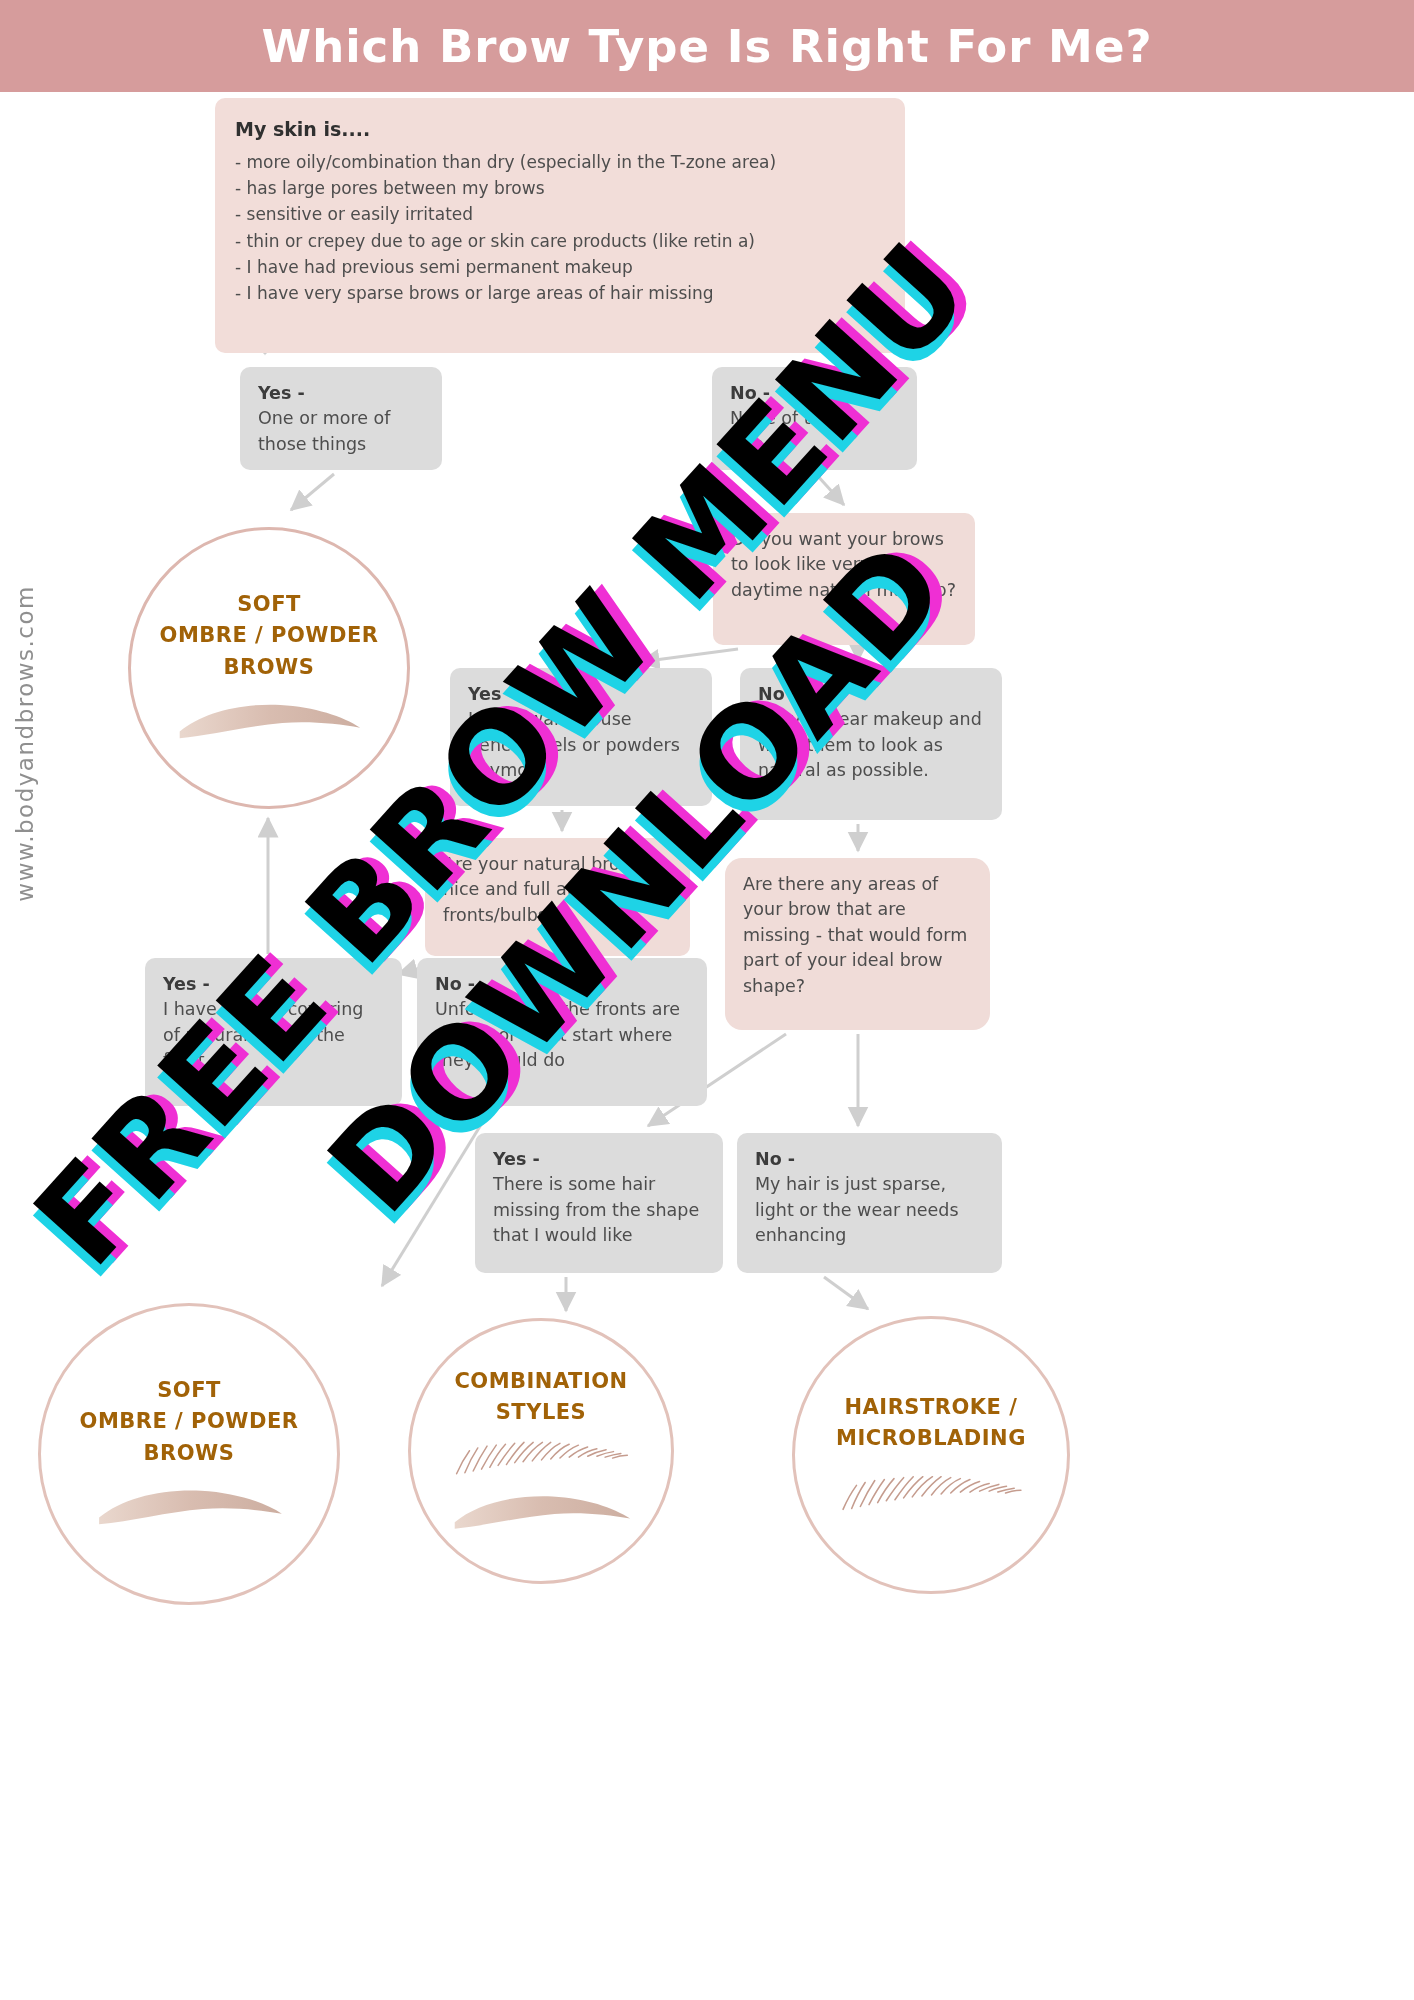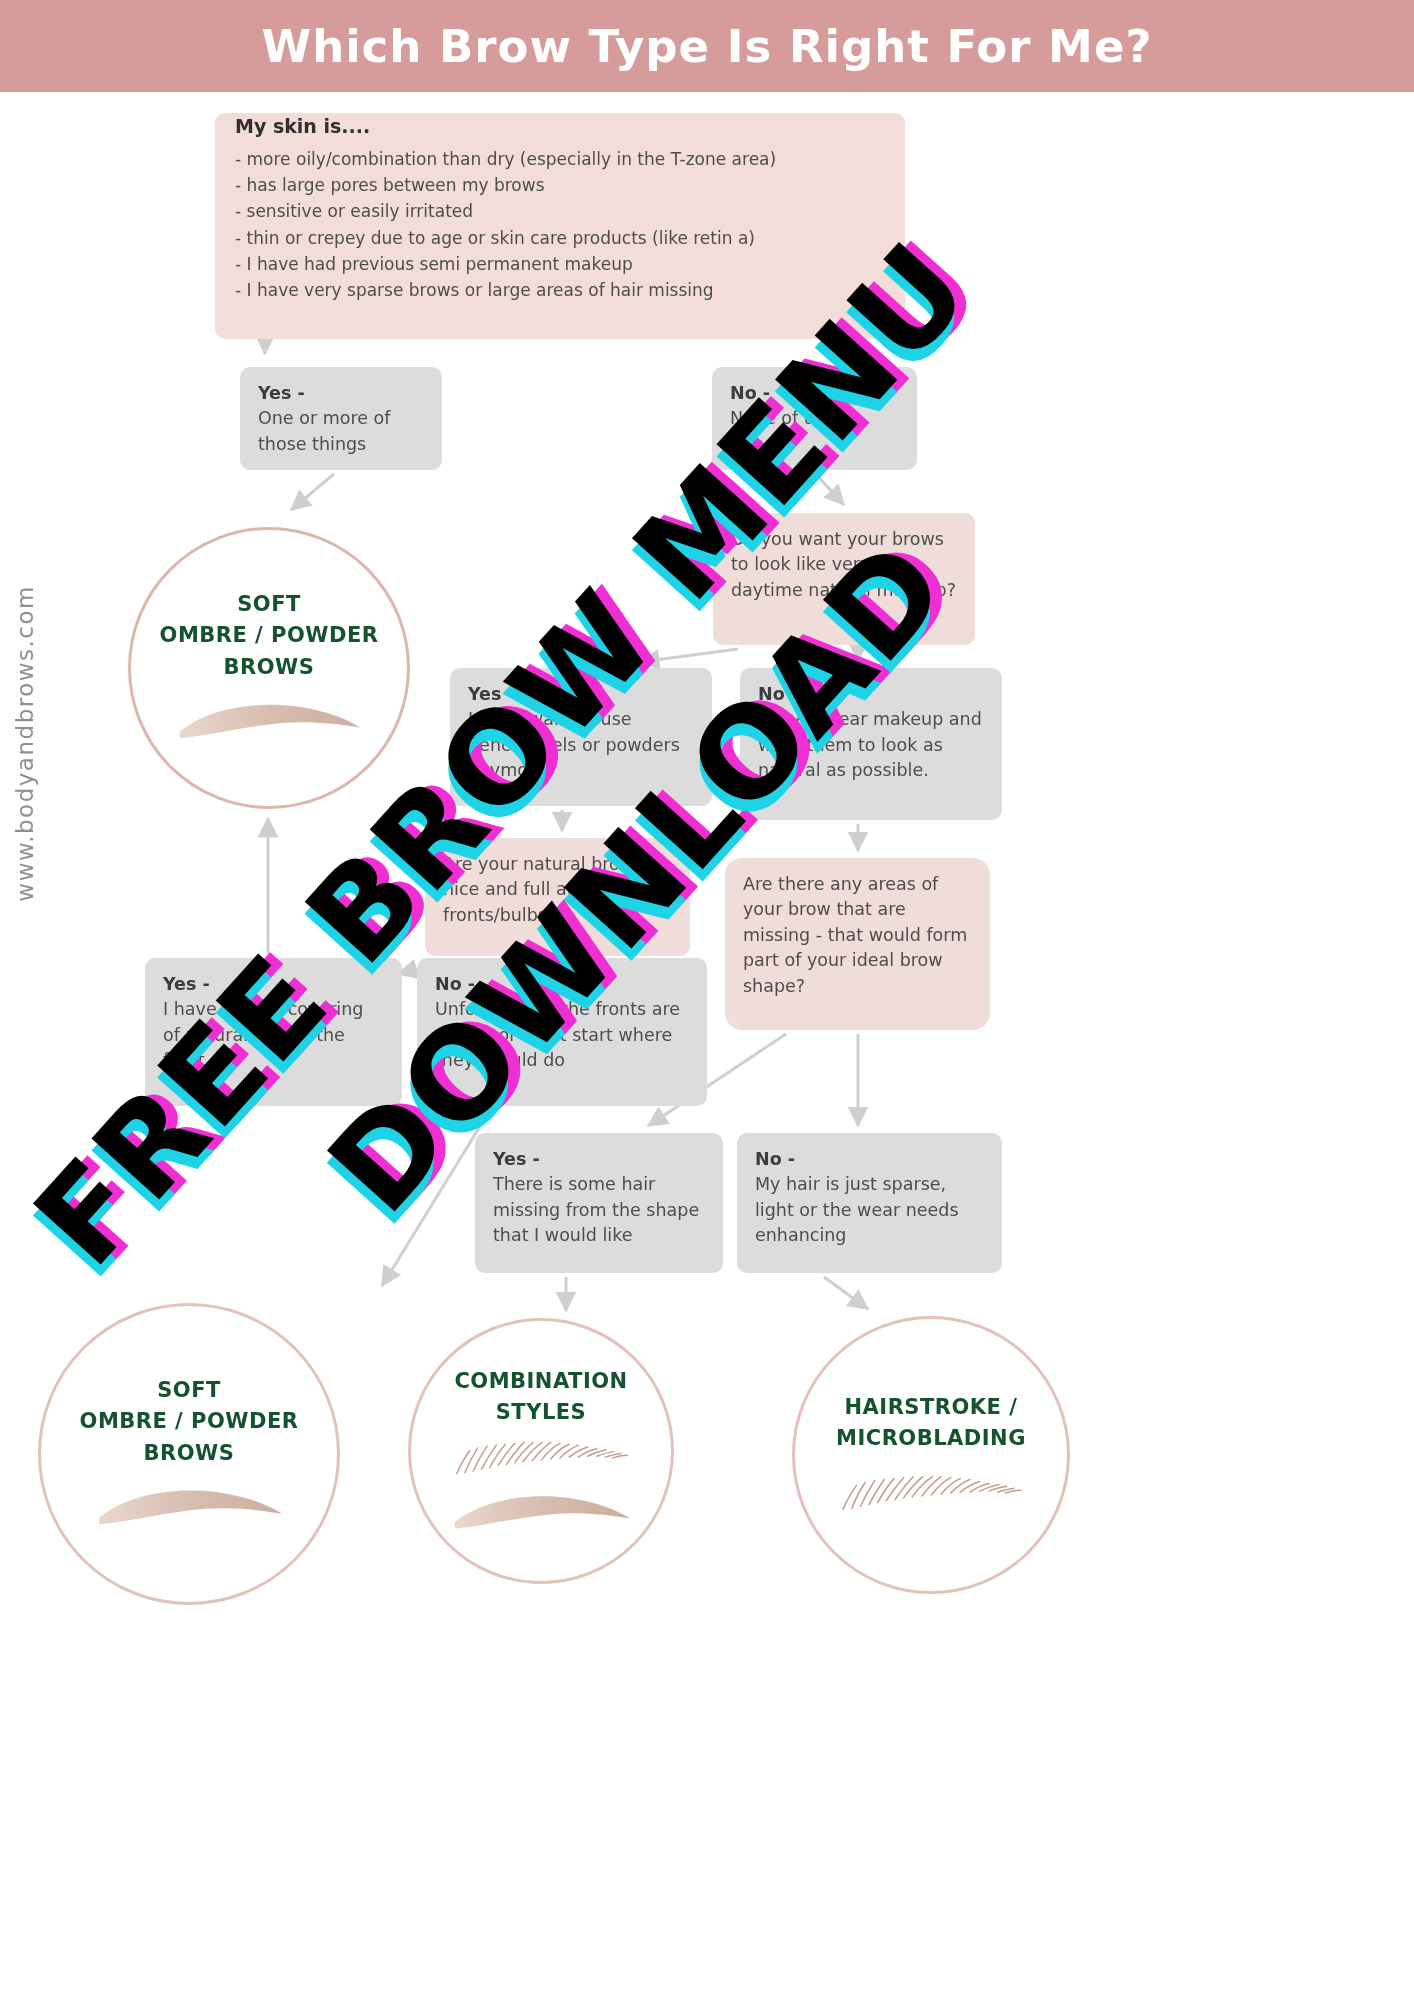--- a/index.html
+++ b/index.html
@@ -18,41 +18,41 @@
   
   .arrows { position:absolute; left:0; top:0; z-index:1; }
 
   
   .box { position:absolute; border-radius:10px; padding:14px 18px; font-size:17.5px;
          line-height:1.45; color:#4d4d4d; z-index:2; }
   .gray { background:#dcdcdc;margin-left:12px; }
   .pink { background:#f0dcd8; }
   .lbl  { font-weight:bold; color:#3c3c3c; display:block; }
 
-  #skin-box          { left:215px; top:113px;  width:690px; height:226px; background:#f2ddd9; padding:0 20px; }
+  #skin-box          { left:215px; top:98px;  width:690px; height:255px; background:#f2ddd9; padding:18px 20px; }
   #skin-box .box-title { font-weight:bold; font-size:19px; color:#303030; margin-bottom:5px; }
   #skin-box .line    { font-size:17px; line-height:1.55; }
 
   #yes-skin          { left:228px; top:367px;  width:202px; height:103px; }
   #no-skin           { left:700px; top:367px;  width:205px; height:103px; }
   #q-soft-makeup     { left:713px; top:513px;  width:262px; height:132px; }
   #yes-no-pencils    { left:438px; top:668px;  width:262px; height:138px; }
   #no-never-makeup   { left:728px; top:668px;  width:262px; height:152px; }
   #q-fronts-full     { left:425px; top:838px;  width:265px; height:118px; }
   #q-missing-areas   { left:725px; top:858px;  width:265px; height:172px;border-radius:17px; }
   #yes-good-covering { left:133px; top:958px;  width:257px; height:148px; }
   #no-sparse-fronts  { left:405px; top:958px;  width:290px; height:148px; }
   #yes-hair-missing  { left:463px; top:1133px; width:248px; height:140px; }
   #no-sparse-light   { left:725px; top:1133px; width:265px; height:140px; }
 
   
   .circle { position:absolute; border-radius:50%; background:#ffffff; border:3px solid #ddb7af;
             z-index:2; display:flex; flex-direction:column; align-items:center;
             justify-content:center; text-align:center; gap:14px; }
-  .ctitle { color:#14532d; font-weight:bold; font-size:21px; line-height:1.5; letter-spacing:0.5px; }
+  .ctitle { color:#a16207; font-weight:bold; font-size:21px; line-height:1.5; letter-spacing:0.5px; }
   .brow   { display:block; }
 
   #circle-top         { left:128px; top:527px;  width:282px; height:282px; }
   #circle-soft-bottom { left:38px;  top:1303px; width:302px; height:302px; border-color:#e2c2ba; }
   #circle-combo       { left:408px; top:1318px; width:266px; height:266px; border-color:#e2c2ba; gap:8px; }
   #circle-hair        { left:792px; top:1316px; width:278px; height:278px; border-color:#e2c2ba; }
   #circle-combo .brow { margin-top:-2px; }
 
   
   .watermark { position:absolute; left:-55px; top:650px; width:1250px; height:330px;

